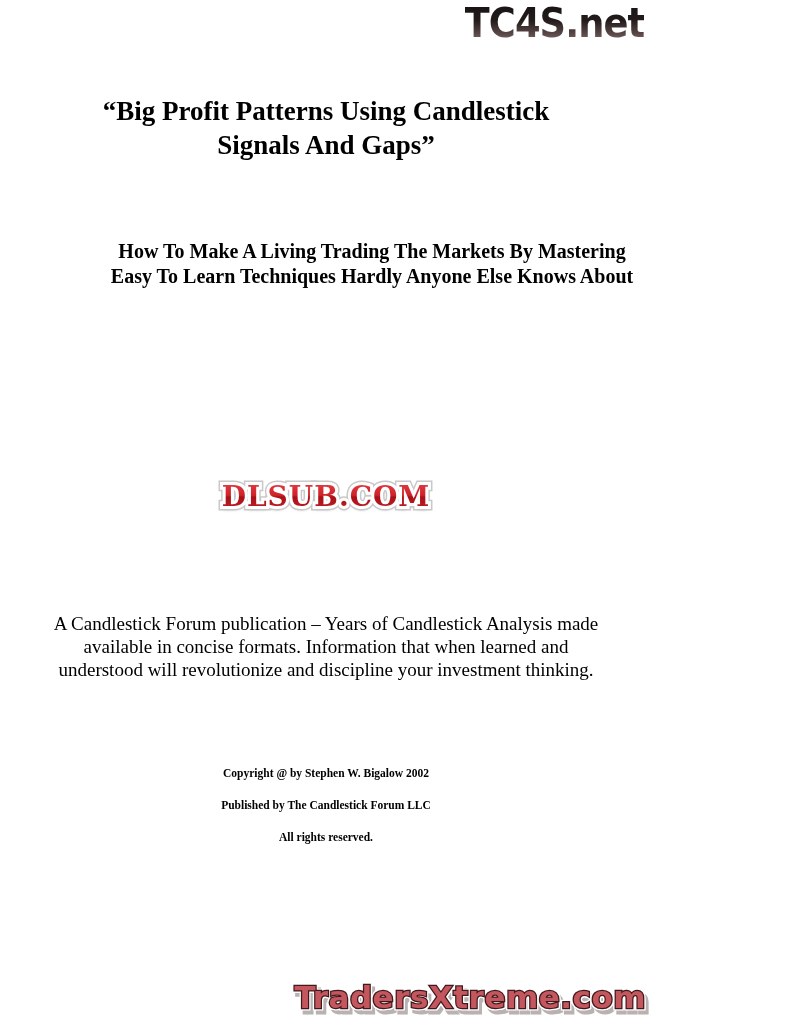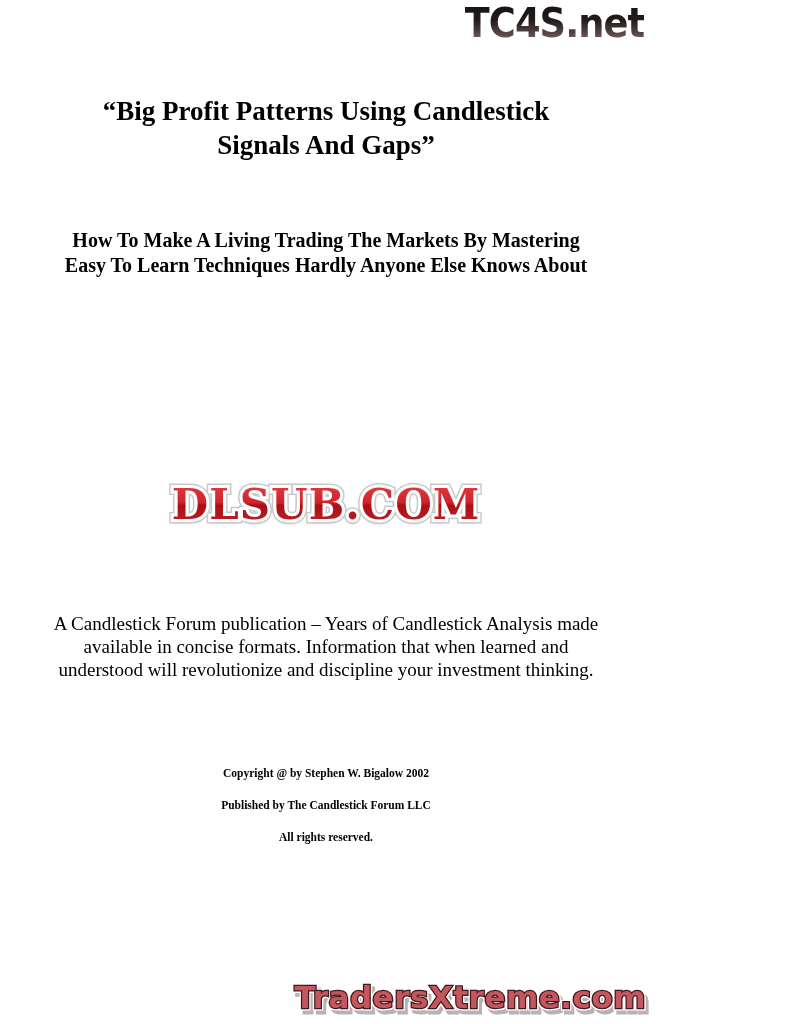--- a/index.html
+++ b/index.html
@@ -39,28 +39,29 @@
     left: 0;
     width: 100%;
     text-align: center;
     font-weight: bold;
     font-size: 27px;
     line-height: 34px;
     white-space: pre-line;
   }
   .book-subtitle {
     position: absolute;
-    top: 228px;
+    top: 239px;
     left: 0;
     width: 100%;
     text-align: center;
     font-weight: bold;
     font-size: 20px;
     line-height: 25px;
     white-space: pre-line;
+    padding-left: 46px;
   }
 
   
   .logo-stack {
     position: relative;
     display: inline-block;
     white-space: nowrap;
     line-height: 1.2;
   }
   .logo-stack .layer {
@@ -74,21 +75,21 @@
   .dlsub-wrap {
     position: absolute;
     top: 480px;
     left: 0;
     width: 100%;
     text-align: center;
   }
   .dlsub {
     font-family: "DejaVu Serif", serif;
     font-weight: bold;
-    font-size: 42px;
+    font-size: 28px;
     letter-spacing: 1px;
     cursor: pointer;
     text-align: right;
   }
   .dlsub .edge {
     color: #c9c9c9;
     -webkit-text-stroke: 9px #c9c9c9;
     text-shadow: 0 4px 3px rgba(150,150,150,0.55), 0 0 4px rgba(160,160,160,0.6);
   }
   .dlsub .white {

